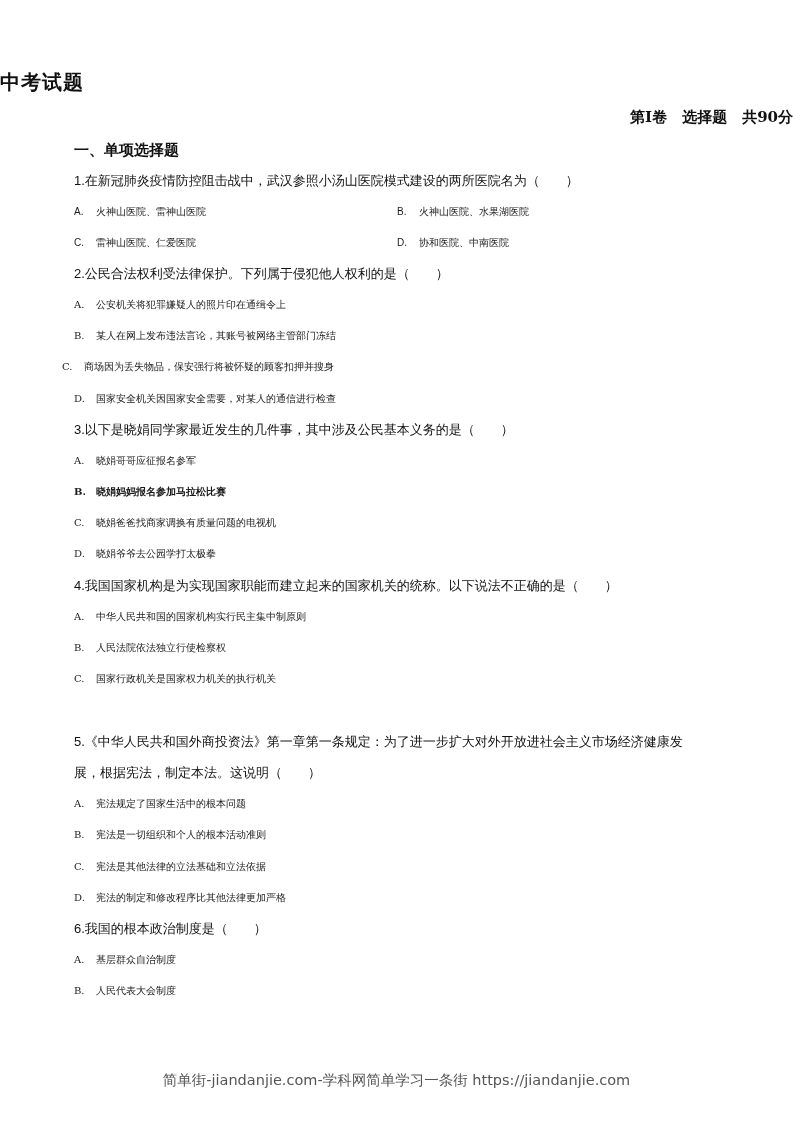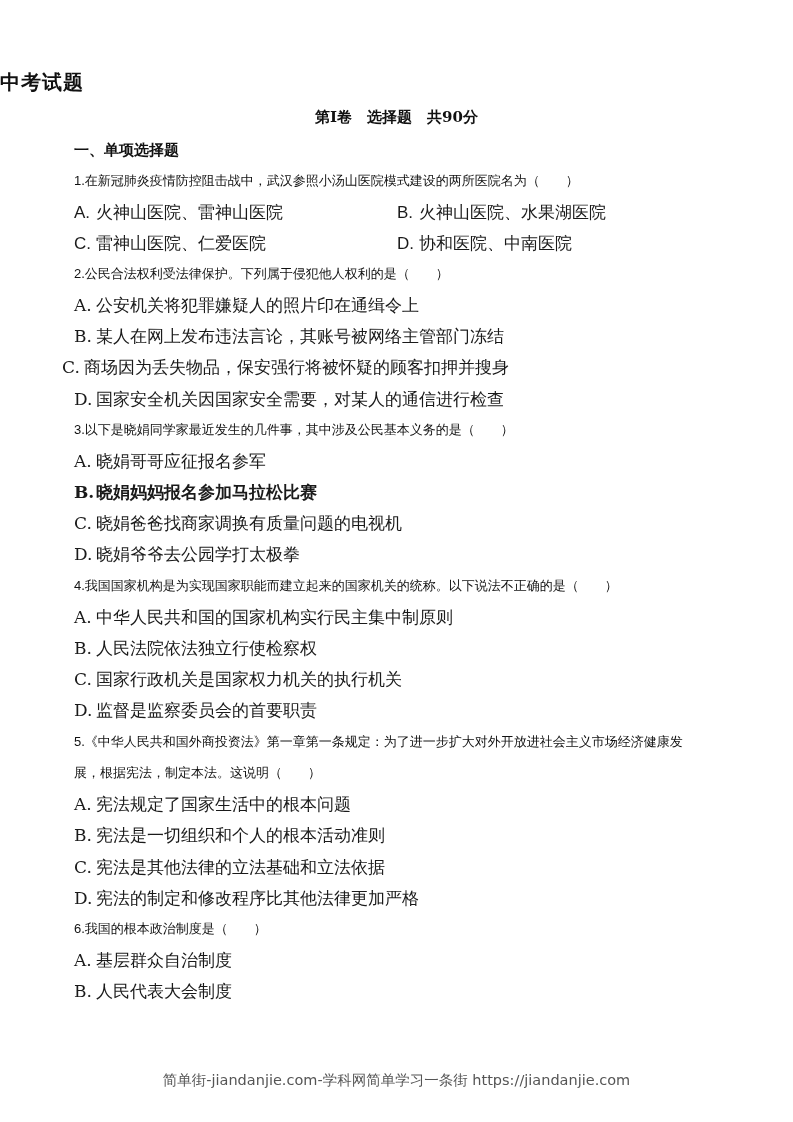--- a/index.html
+++ b/index.html
@@ -27,21 +27,21 @@
       text-align: left;
       font-size: 20px;
       font-weight: bold;
       letter-spacing: 1px;
       line-height: 28px;
     }
     .doc-subtitle {
       position: absolute;
       left: 0; width: 793px;
       top: 106px;
-      text-align: center;
+      text-align: right;
       font-size: 15px;
       font-weight: bold;
       line-height: 22px;
       word-spacing: 6px;
     }
     .section-heading {
       position: absolute;
       left: 74px;
       top: 139px;
       font-size: 15px;
@@ -53,21 +53,21 @@
       left: 74px;
       font-size: 13px;
       line-height: 20px;
       white-space: nowrap;
     }
     .q .num {
       font-family: "Liberation Sans", "DejaVu Sans", sans-serif;
     }
     .opt {
       position: absolute;
-      font-size: 17px;
+      font-size: 10px;
       line-height: 20px;
       white-space: nowrap;
       color: #1a1a1a;
     }
     .opt .letter {
       display: inline-block;
       width: 22px;
     }
     .opt.sans-letter .letter {
       font-family: "Liberation Sans", "DejaVu Sans", sans-serif;
@@ -145,23 +145,20 @@
   </div>
   <div class="opt" style="left:74px; top:607px;">
     <span class="letter">A.</span><span>中华人民共和国的国家机构实行民主集中制原则</span>
   </div>
   <div class="opt" style="left:74px; top:638px;">
     <span class="letter">B.</span><span>人民法院依法独立行使检察权</span>
   </div>
   <div class="opt" style="left:74px; top:669px;">
     <span class="letter">C.</span><span>国家行政机关是国家权力机关的执行机关</span>
   </div>
-  <div class="opt" style="left:74px; top:700px;">
-    <span class="letter">D.</span><span>监督是监察委员会的首要职责</span>
-  </div>
 
   <div class="q" style="top:732px;">
     <span class="num">5.</span><span>《中华人民共和国外商投资法》第一章第一条规定：为了进一步扩大对外开放进社会主义市场经济健康发</span>
   </div>
   <div class="q" style="top:763px;">
     <span>展，根据宪法，制定本法。这说明（　　）</span>
   </div>
   <div class="opt" style="left:74px; top:794px;">
     <span class="letter">A.</span><span>宪法规定了国家生活中的根本问题</span>
   </div>

